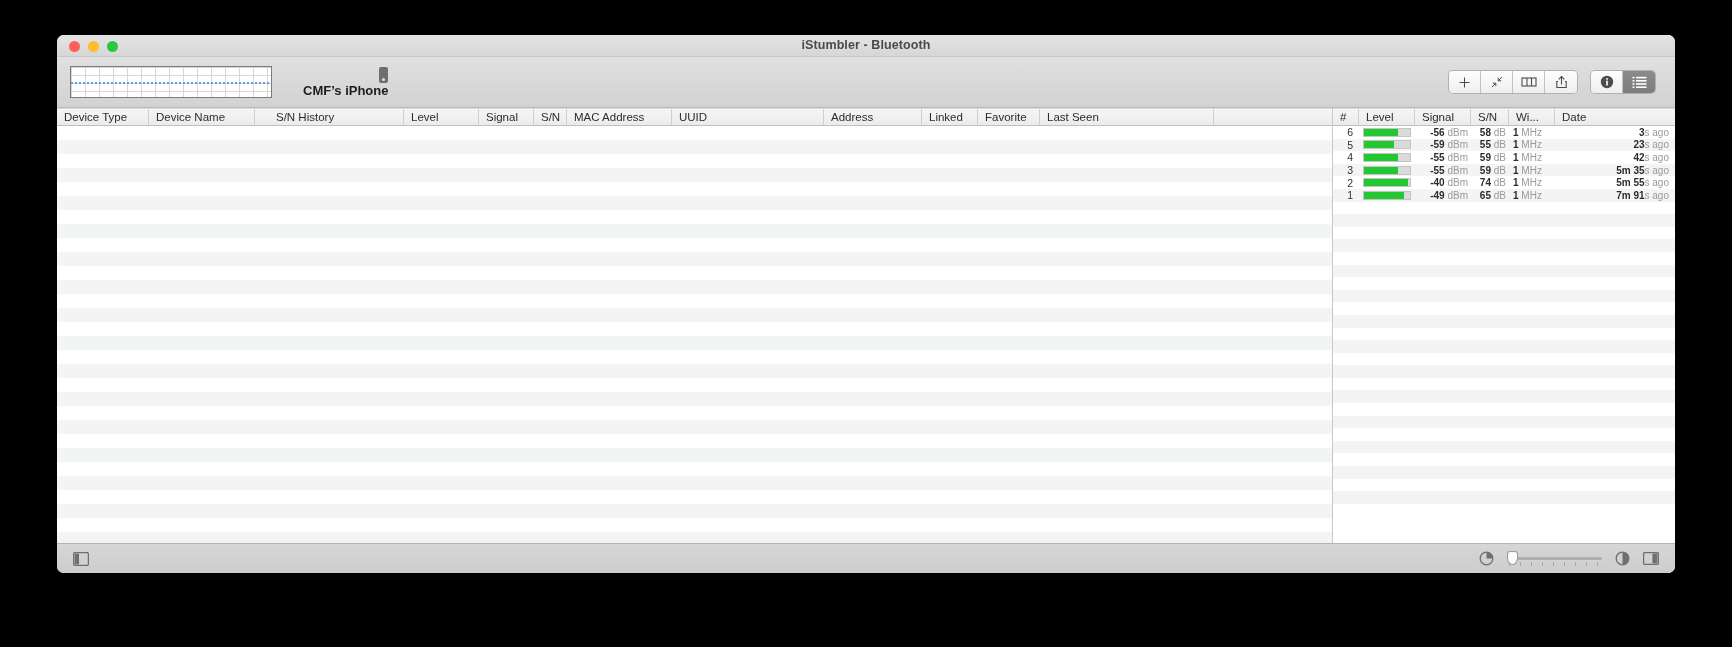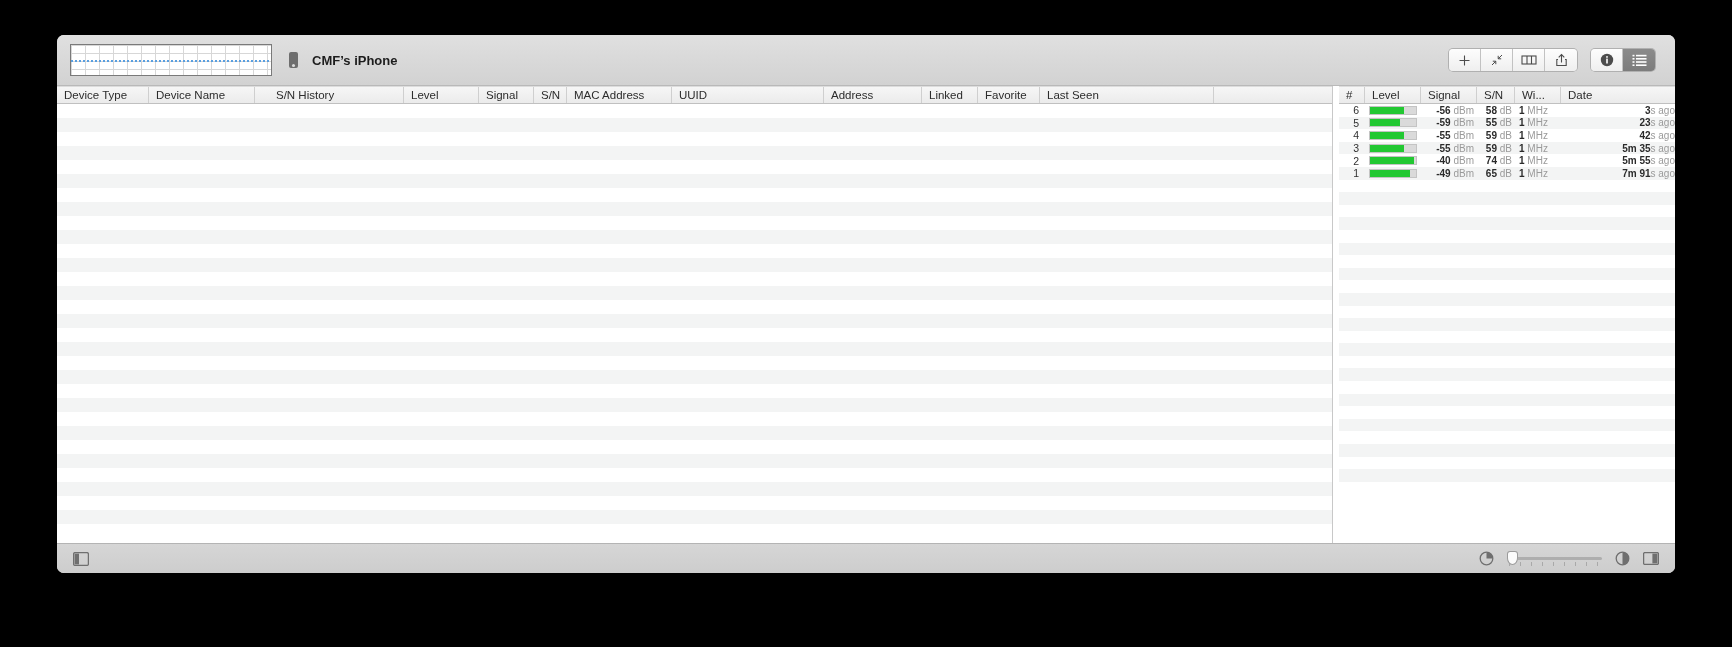--- a/index.html
+++ b/index.html
@@ -70,20 +70,21 @@
       repeating-linear-gradient(to bottom, #d7d7d7 0 1px, transparent 1px 8px);
   }
   .graph-line {
     position: absolute; left: 0; right: 0; top: 15px;
     height: 2px;
     background-image: repeating-linear-gradient(to right, #5a9fe0 0 2px, transparent 2px 4px);
   }
   .device-chip {
     display: flex; align-items: flex-end;
     margin-left: 17px;
+    flex-direction: column;
   }
   .phone-icon {
     width: 9px; height: 16px;
     background: #6e6e6e;
     border-radius: 2px;
     position: relative;
   }
   .phone-icon::after {
     content: "";
     position: absolute; left: 3px; bottom: 1.5px;
@@ -120,21 +121,20 @@
     color: #ffffff;
   }
 
   
   .content {
     flex: 1;
     display: flex;
     position: relative;
     background: #ffffff;
     min-height: 0;
-    gap: 6px;
   }
   .main-pane {
     width: 1276px;
     display: flex; flex-direction: column;
     border-right: 1px solid #c8c8c8;
     background: #ffffff;
     min-height: 0;
   }
   .side-pane {
     flex: 1;
@@ -223,20 +223,28 @@
     border: 1px solid #9b9b9b;
     border-radius: 3px 3px 50% 50%;
   }
   .icon-btn { color: #6f6f6f; display: flex; align-items: center; }
 </style>
 </head>
 <body>
 
 <div class="window">
 
+  <div class="titlebar">
+    <div class="lights">
+      <div class="light red"></div>
+      <div class="light yellow"></div>
+      <div class="light green"></div>
+    </div>
+    <div class="title-text">iStumbler - Bluetooth</div>
+  </div>
 
   <div class="toolbar">
     <div class="graph-box">
       <div class="graph-grid"></div>
       <div class="graph-line"></div>
     </div>
 
     <div class="device-chip">
       <div class="phone-icon"></div>
       <div class="device-name">CMF’s iPhone</div>

